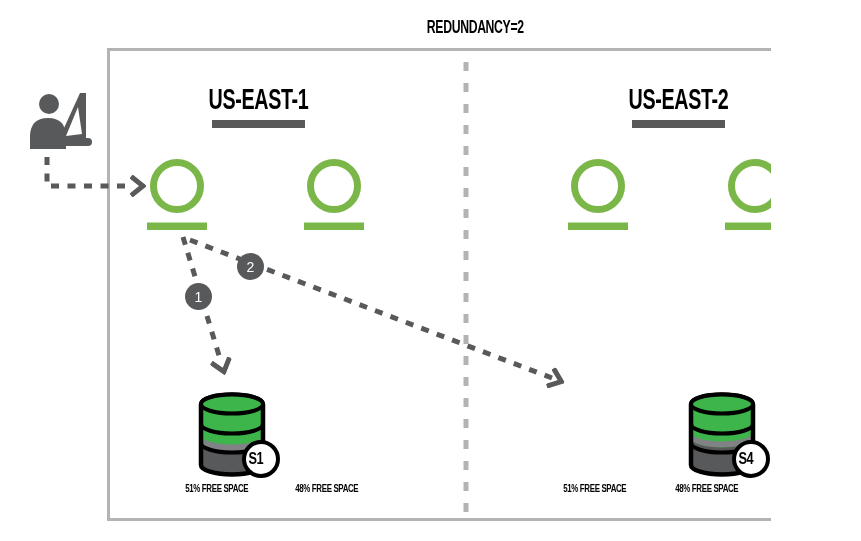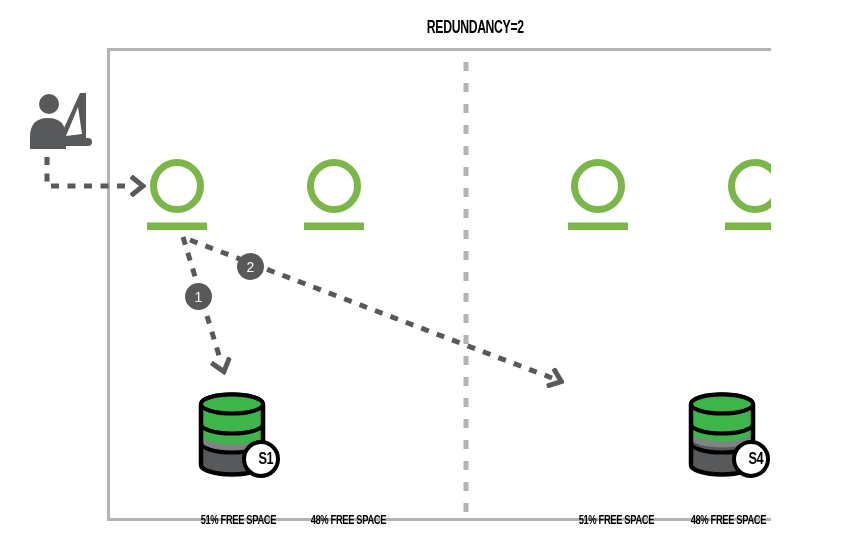--- a/index.html
+++ b/index.html
@@ -20,35 +20,43 @@
   .inst-1 { left:146px; } .inst-2 { left:303px; } .inst-3 { left:567px; } .inst-4 { left:724px; }
   .person { left:28px; top:92px; width:64px; height:58px; }
   .overlay { left:0; top:0; width:861px; height:541px; pointer-events:none; }
   .step-badge { width:27px; height:27px; border-radius:50%; background:#58595b; color:#fff;
                 display:flex; align-items:center; justify-content:center; font-size:14px; }
   .step-1 { left:185px; top:283px; } .step-2 { left:237px; top:253px; }
   .storage { width:84px; height:88px; top:391px; }
   .st-1 { left:197px; } .st-2 { left:307px; } .st-3 { left:575px; } .st-4 { left:687px; }
   .s-badge { position:absolute; left:45px; top:49px; width:30px; height:30px;
              border:4px solid #000; border-radius:50%; background:#fff;
-             display:flex; align-items:center; justify-content:flex-end; font-size:17px; }
-  .caption { top:512px; width:130px; text-align:center; font-size:13px; }
+             display:flex; align-items:center; justify-content:flex-start; font-size:17px; }
+  .caption { top:482px; width:130px; font-size:11px; }
   .cap-1 { left:173px; } .cap-2 { left:283px; } .cap-3 { left:551px; } .cap-4 { left:663px; }
 </style>
 </head>
 <body>
 
 <div class="canvas">
 
   <div class="abs title">
     <span class="cnd">REDUNDANCY=2</span>
   </div>
 
   <div class="abs cluster-box"></div>
 
+  <div class="abs region-hdr hdr-1">
+    <span class="cnd">US-EAST-1</span>
+    <div class="hdr-underline"></div>
+  </div>
+  <div class="abs region-hdr hdr-2">
+    <span class="cnd">US-EAST-2</span>
+    <div class="hdr-underline"></div>
+  </div>
 
   <svg class="abs person" viewBox="0 0 64 58">
     <circle cx="21" cy="12" r="10" fill="#58595b"></circle>
     <path d="M2 57 L2 45 Q2 26 20 26 Q38 26 38 45 L38 57 Z" fill="#58595b"></path>
     <path d="M52 1 L58 1 L58 47 L31 47 Z" fill="#58595b"></path>
     <path d="M50 15 L54 42 L38 44 Z" fill="#fff"></path>
     <rect x="27" y="40" width="11" height="7" rx="3.5" fill="#58595b"></rect>
     <rect x="24" y="46" width="40" height="8" rx="4" fill="#58595b"></rect>
   </svg>
 

